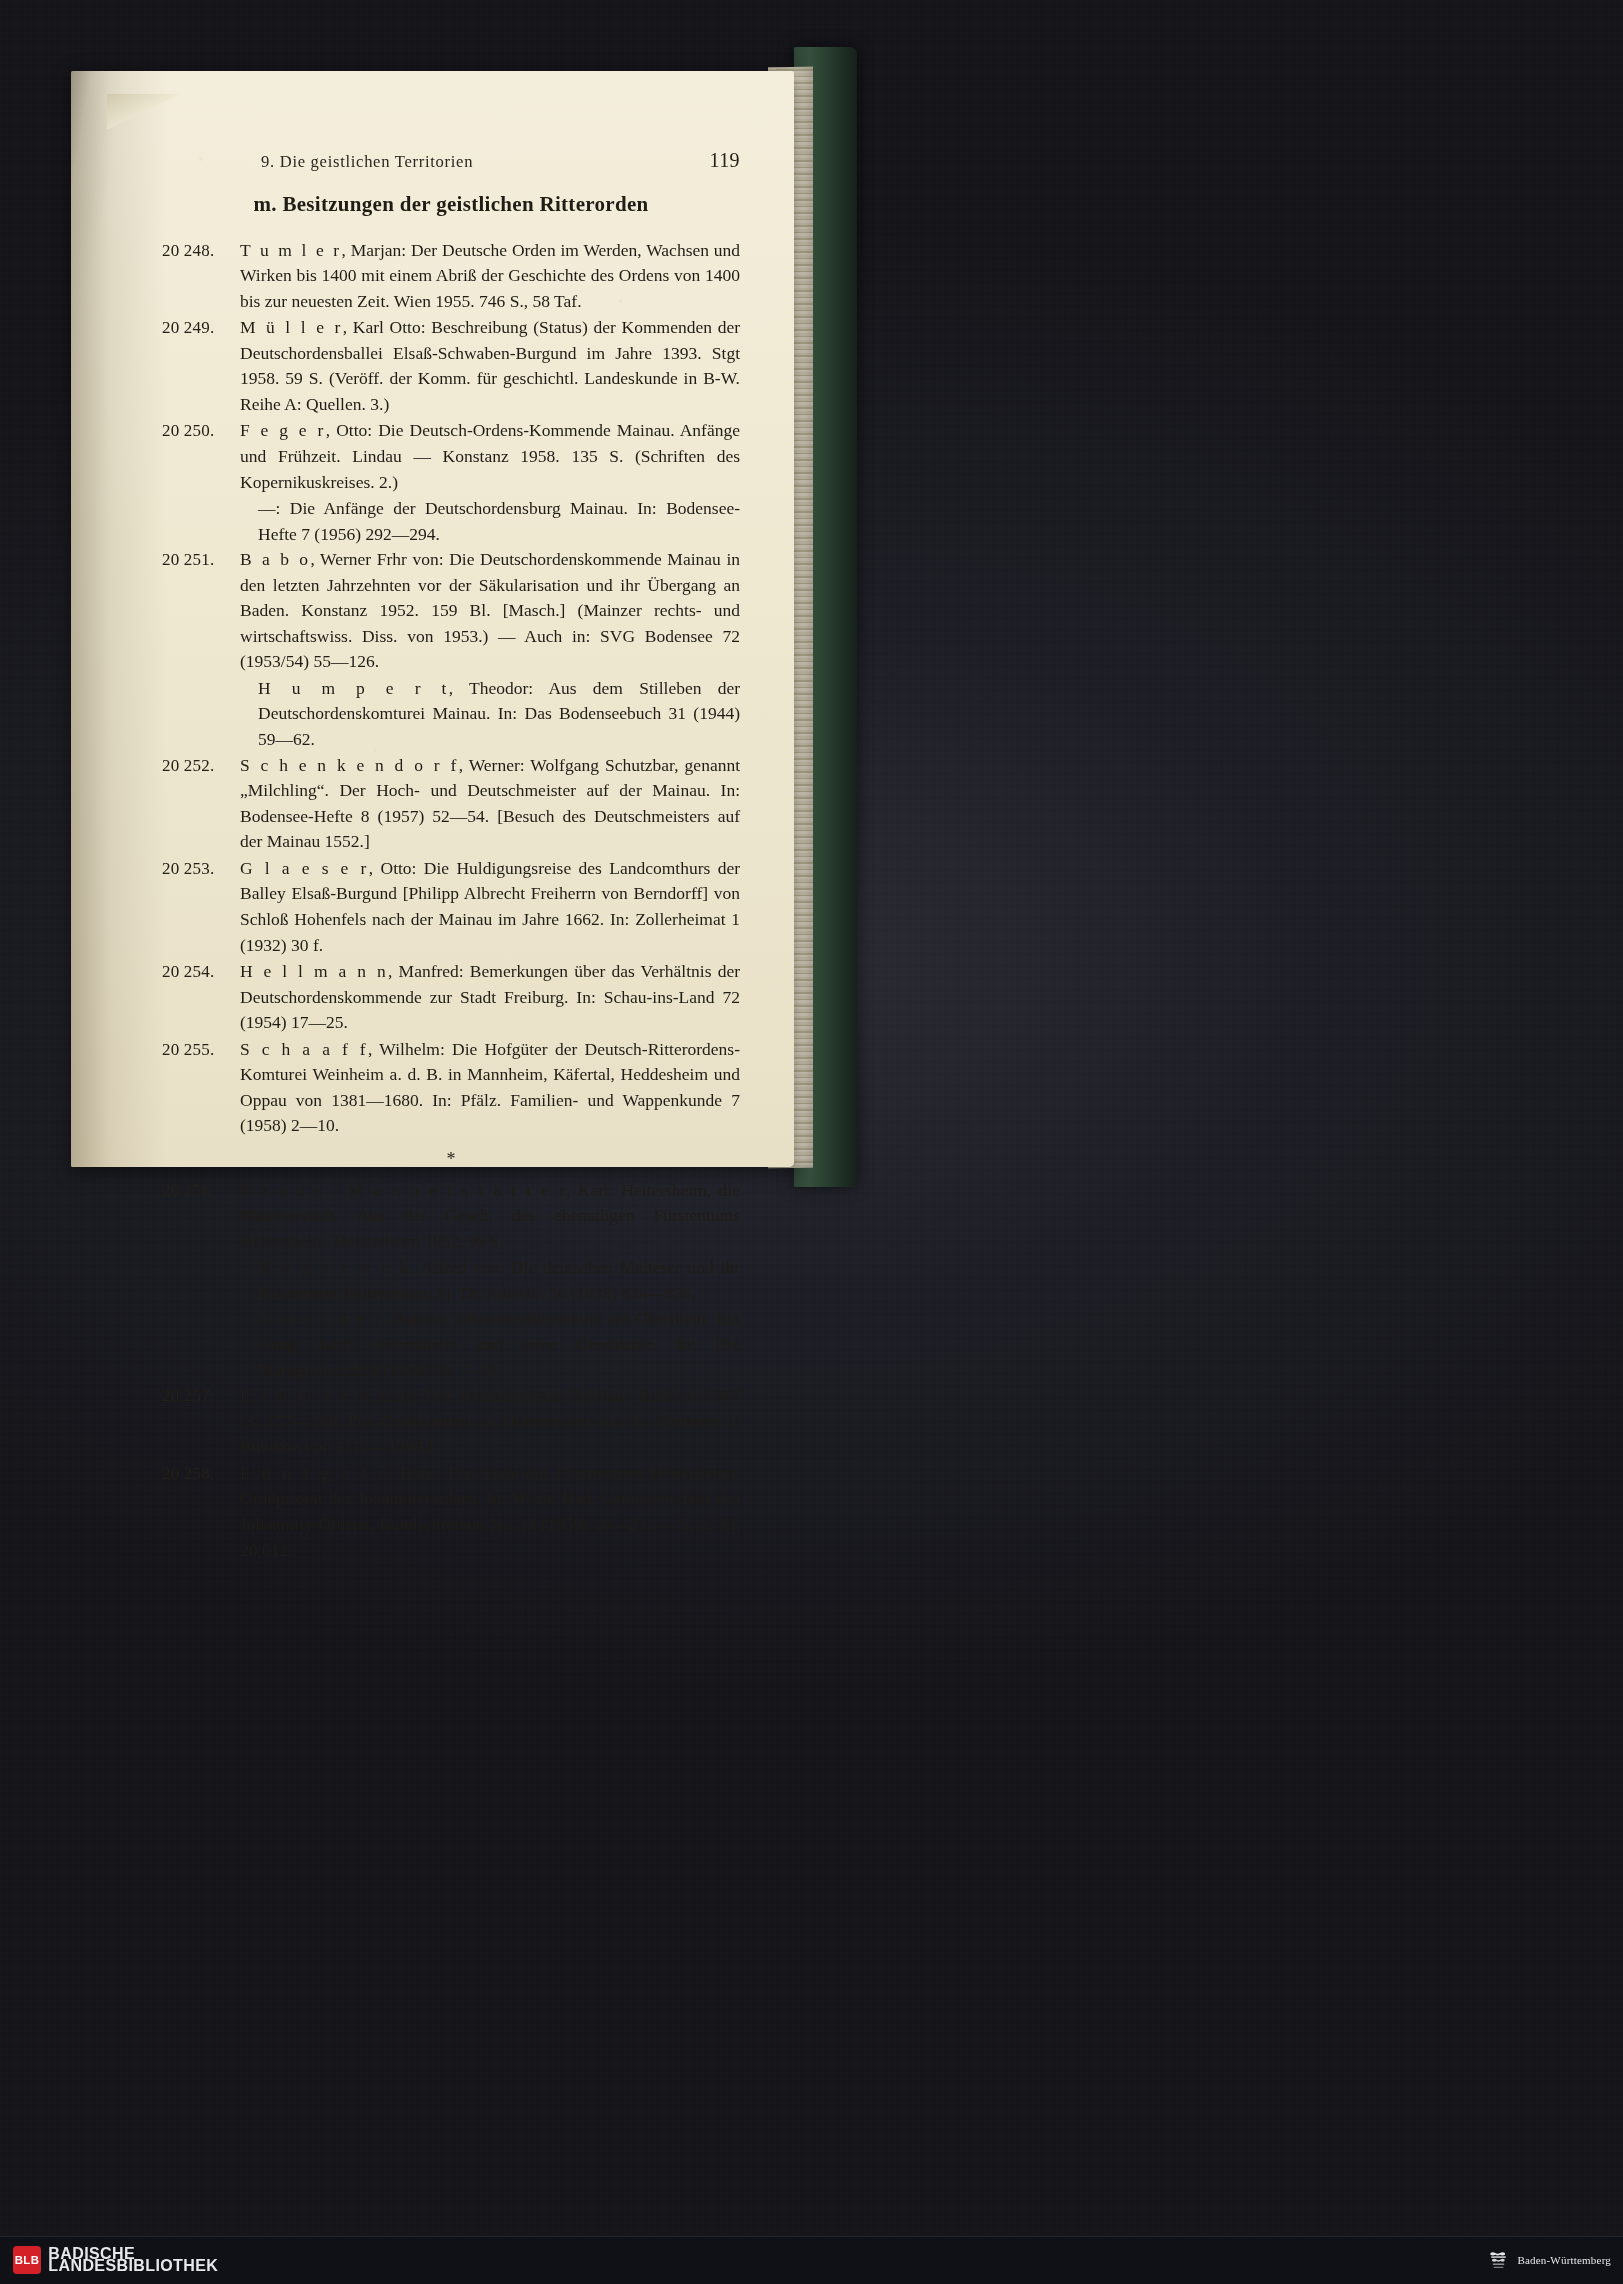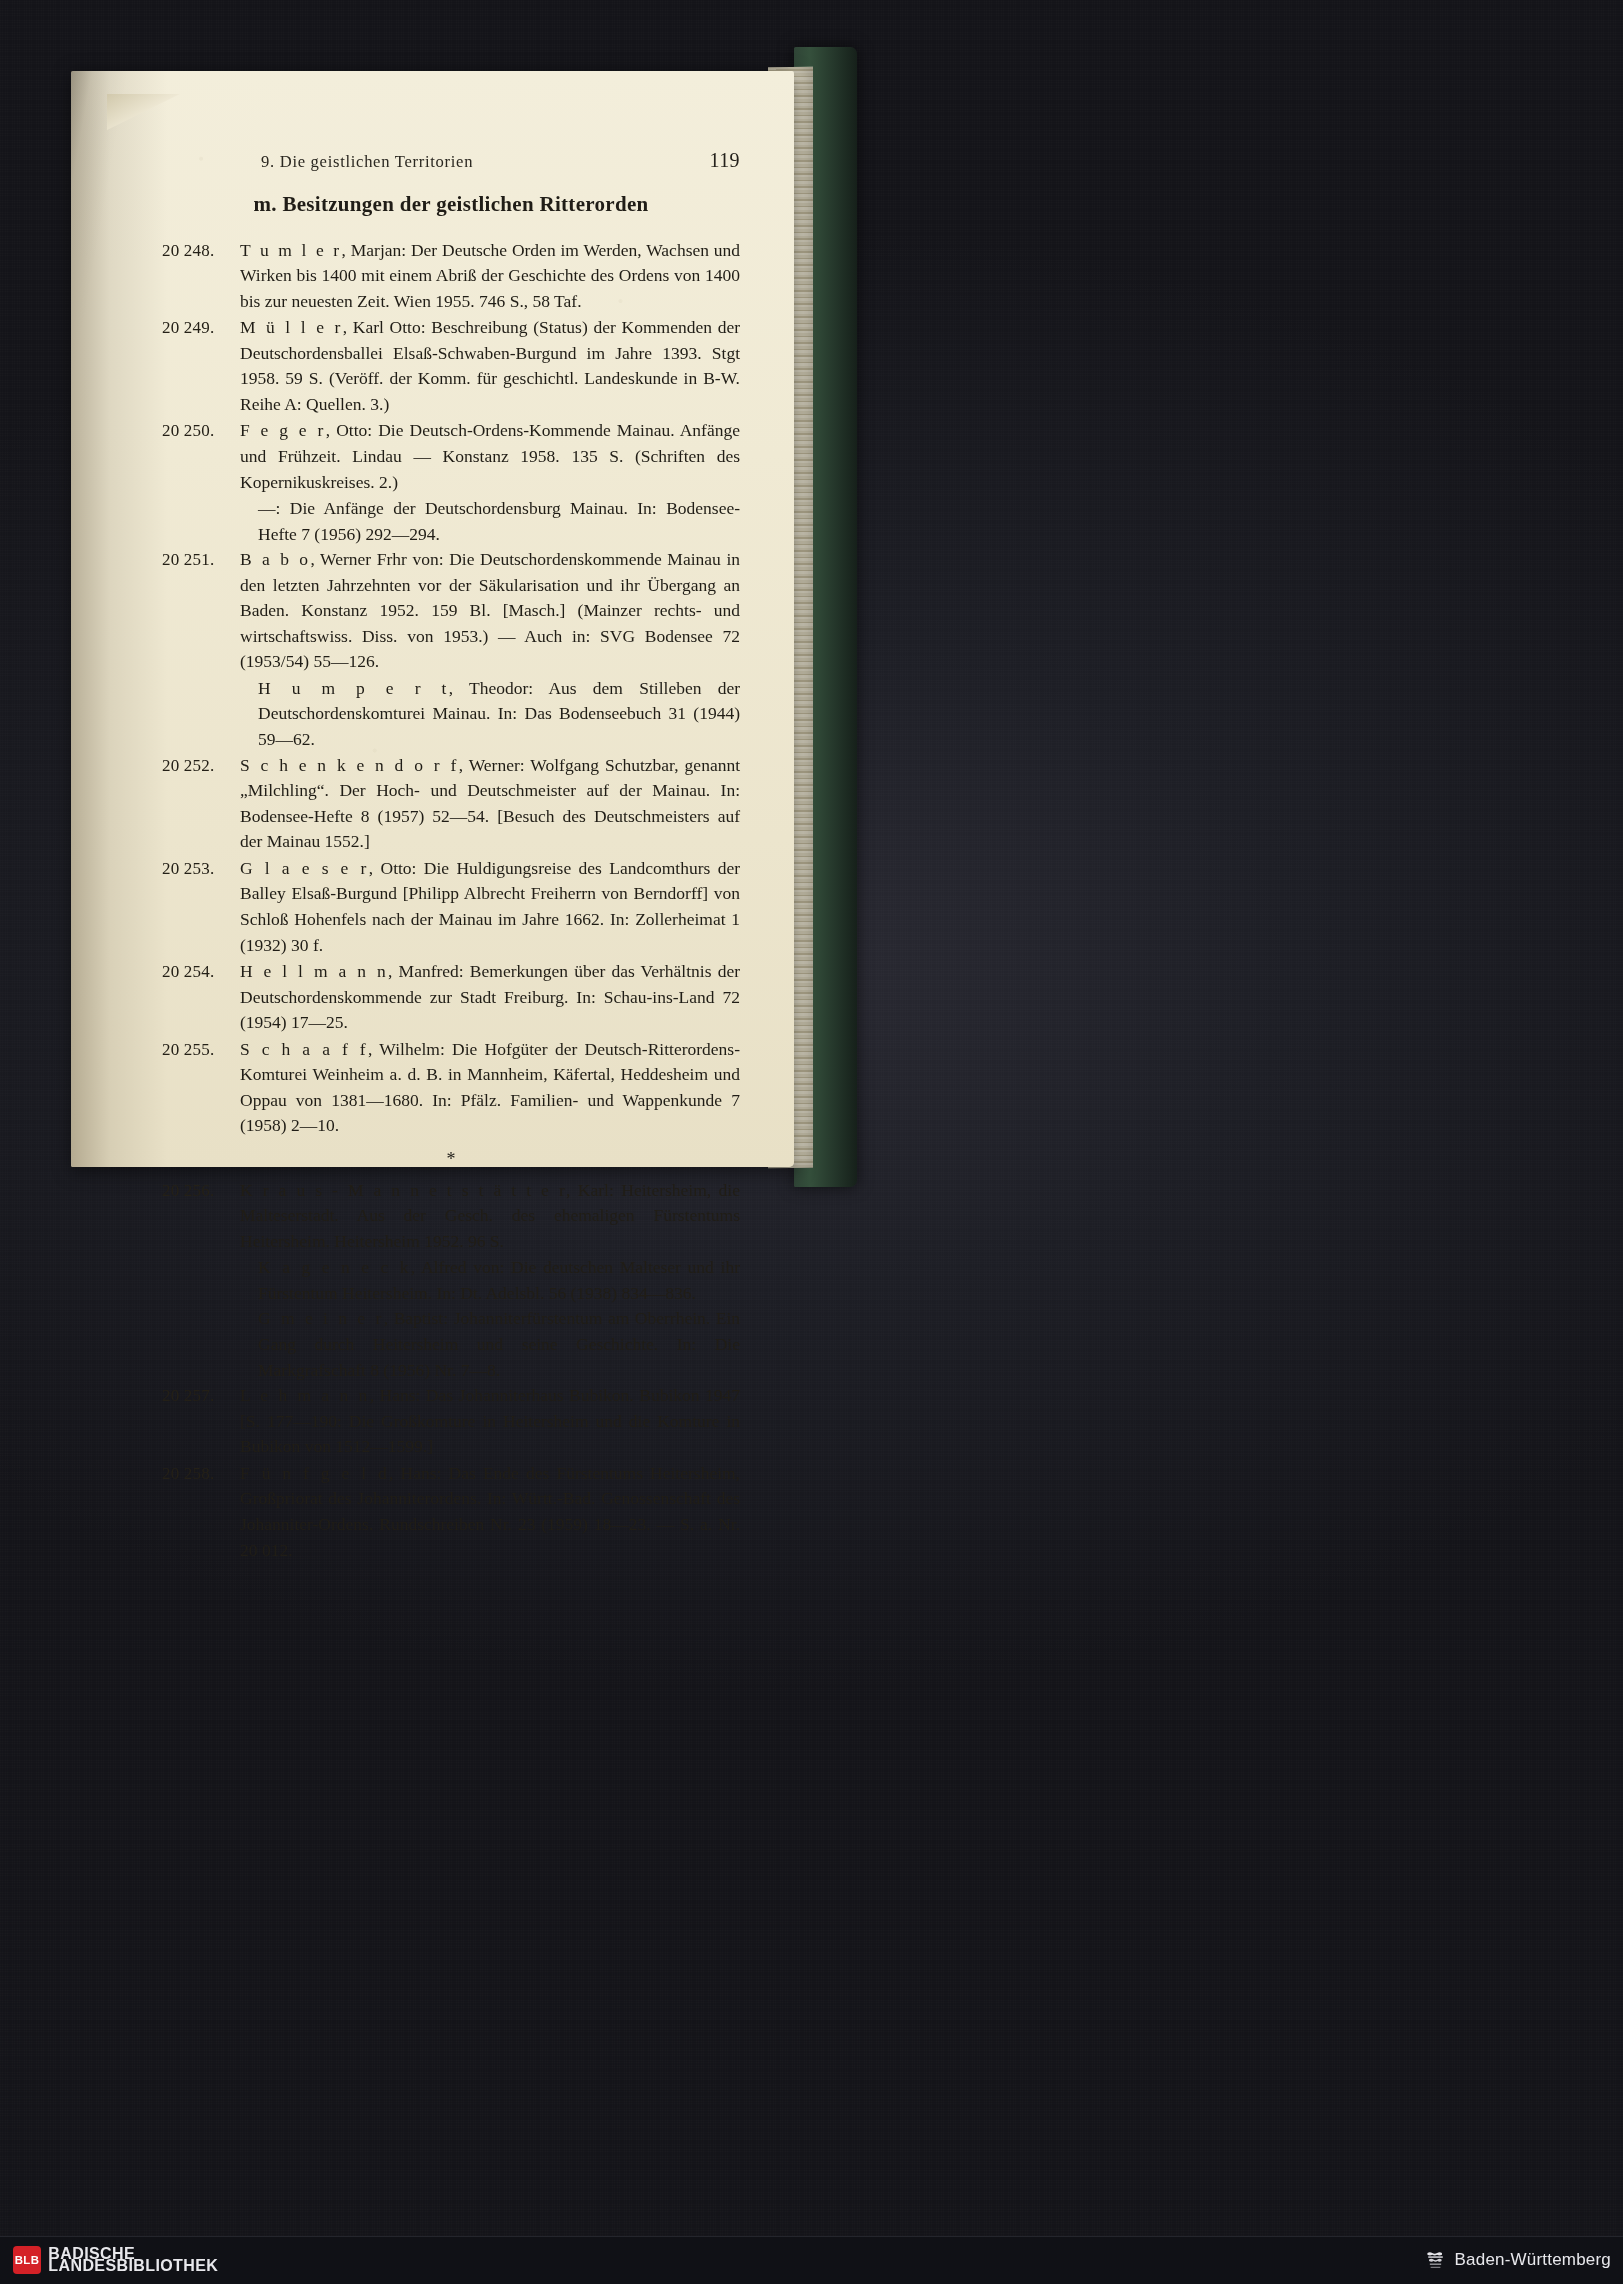--- a/index.html
+++ b/index.html
@@ -253,22 +253,22 @@
     gap: 7.3px;
   }
   #state-crest {
     width: 23px;
     height: 23px;
     display: flex;
     align-items: center;
     justify-content: center;
   }
   #state-name {
-    font-family: Liberation Sans, sans-serif;
-    font-size: 17px;
+    font-family: Liberation Serif, serif;
+    font-size: 11px;
     color: #e8e8ec;
     letter-spacing: 0.2px;
   }
 </style>
 </head>
 <body>
 
 <div id="scan-background"></div>
 
 <div id="book-block">

